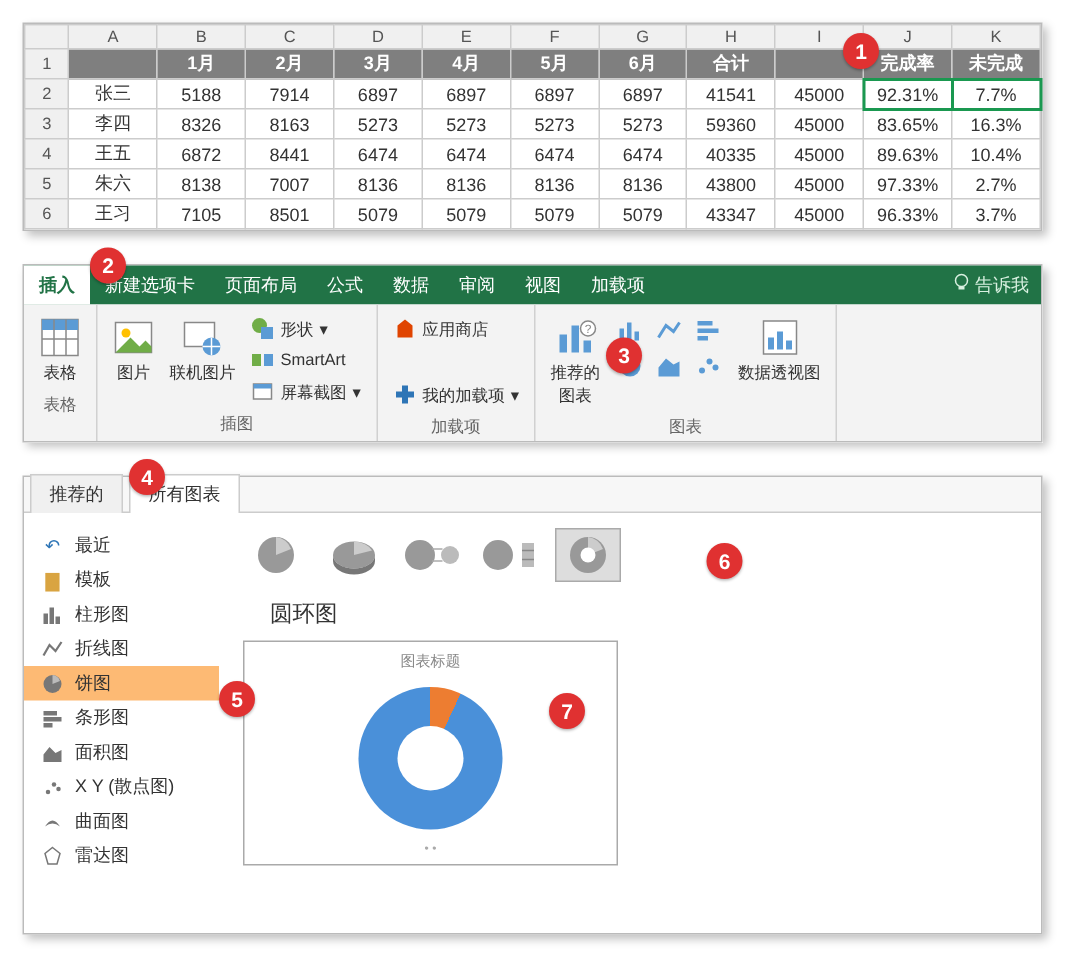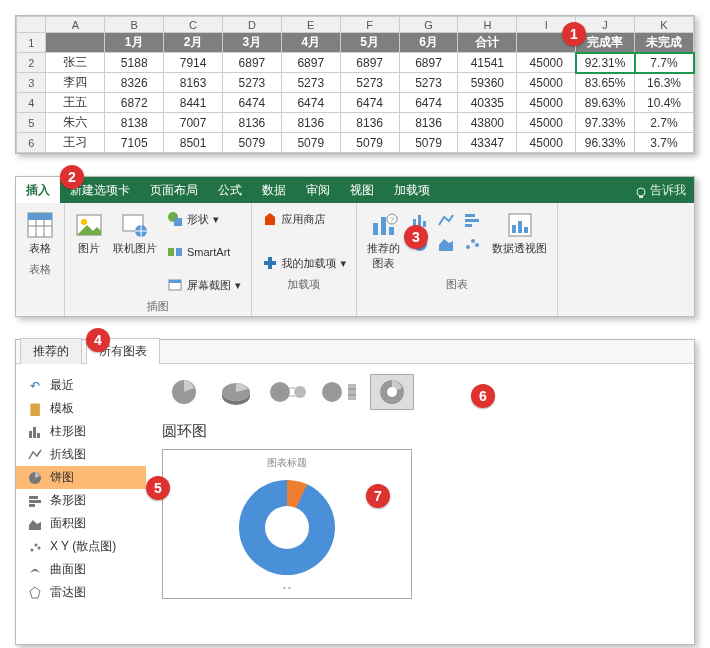--- a/index.html
+++ b/index.html
@@ -12,47 +12,47 @@
   table.sheet th.row { background: #f0f0f0; border: 1px solid #ccc; font-weight: normal; color: #555; width: 24px; font-size: 11px; }
   table.sheet td { border: 1px solid #ccc; text-align: center; height: 20px; font-size: 12px; padding: 0 3px; }
   tr.header-row td { background: #7f7f7f; color: #fff; font-weight: bold; }
   td.sel { outline: 2px solid #1a9850; outline-offset: -1px; }
 
   
   .ribbon-wrap { border: 1px solid #bbb; box-shadow: 3px 3px 6px rgba(0,0,0,0.25); margin-bottom: 22px; position: relative; }
   .tabs { display: flex; background: #217346; color: #fff; height: 26px; align-items: center; font-size: 12px; }
   .tabs .tab { padding: 0 10px; height: 100%; display: flex; align-items: center; cursor: pointer; }
   .tabs .tab.active { background: #fff; color: #217346; font-weight: bold; }
-  .tabs .tell { margin-left: auto; display: flex; align-items: flex-end; padding: 0 8px; color: #d8f0e0; font-size: 12px; }
+  .tabs .tell { margin-left: auto; display: flex; align-items: flex-start; padding: 0 8px; color: #d8f0e0; font-size: 12px; }
   .tabs .tell svg { margin-right: 3px; }
   .groups { display: flex; background: #f3f3f3; }
   .group { border-right: 1px solid #d0d0d0; padding: 6px 8px 2px; display: flex; flex-direction: column; align-items: center; }
   .group-body { display: flex; align-items: flex-start; gap: 6px; }
   .group-label { font-size: 11px; color: #666; margin-top: 4px; text-align: center; }
   .rb-btn { display: flex; flex-direction: column; align-items: center; gap: 2px; font-size: 11px; color: #333; cursor: pointer; padding: 2px; }
   .rb-btn.small { flex-direction: row; gap: 4px; font-size: 11px; height: 20px; }
-  .stack { display: flex; flex-direction: column; gap: 13px; }
+  .stack { display: flex; flex-direction: column; gap: 1px; }
   .chart-icons { display: grid; grid-template-columns: repeat(3, 24px); grid-auto-rows: 22px; gap: 2px; }
   .chart-icons .ci { display: flex; align-items: center; justify-content: center; cursor: pointer; }
 
   
   .dialog-wrap { border: 1px solid #bbb; box-shadow: 3px 3px 6px rgba(0,0,0,0.25); position: relative; background: #fff; }
   .dlg-tabs { display: flex; border-bottom: 1px solid #ccc; background: #f7f7f7; height: 24px; align-items: flex-end; }
   .dlg-tabs .dtab { padding: 4px 12px; border: 1px solid #ccc; border-bottom: none; background: #f0f0f0; margin-left: 4px; font-size: 12px; cursor: pointer; position: relative; top: 1px; }
   .dlg-tabs .dtab.active { background: #fff; }
   .dlg-body { display: flex; min-height: 280px; }
   .dlg-side { width: 130px; padding: 10px 0; }
   .side-item { display: flex; align-items: center; gap: 6px; padding: 3px 10px; font-size: 12px; cursor: pointer; color: #333; }
   .side-item.sel { background: #fdba74; }
   .side-item .ico { width: 18px; display: flex; justify-content: center; color: #555; }
   .dlg-main { flex: 1; padding: 10px 16px; }
   .type-row { display: flex; gap: 8px; margin-bottom: 12px; }
   .type-btn { width: 44px; height: 36px; border: 1px solid transparent; display: flex; align-items: center; justify-content: center; cursor: pointer; }
   .type-btn.sel { background: #ddd; border: 1px solid #aaa; }
-  .sub-title { font-size: 15px; margin-bottom: 8px; }
+  .sub-title { font-size: 15px; margin-bottom: 8px; margin-left: 18px; }
   .preview-box { border: 1px solid #aaa; width: 250px; height: 150px; padding: 6px; position: relative; display:flex; flex-direction:column; align-items:center; }
   .preview-title { font-size: 10px; color: #888; margin-bottom: 4px; }
   .donut { width: 96px; height: 96px; border-radius: 50%; background: conic-gradient(#ed7d31 0 25deg, #4a90d9 25deg 360deg); position: relative; margin-top:6px;}
   .donut::after { content: ""; position: absolute; inset: 26px; background: #fff; border-radius: 50%; }
   .legend-dots { margin-top: 8px; font-size: 8px; color: #aaa; }
 
   
   .badge { position: absolute; width: 24px; height: 24px; border-radius: 50%; background: #e03131; color: #fff; font-weight: bold; display: flex; align-items: center; justify-content: center; font-size: 14px; z-index: 10; box-shadow: 0 1px 2px rgba(0,0,0,.3);}
 </style>
 </head>

